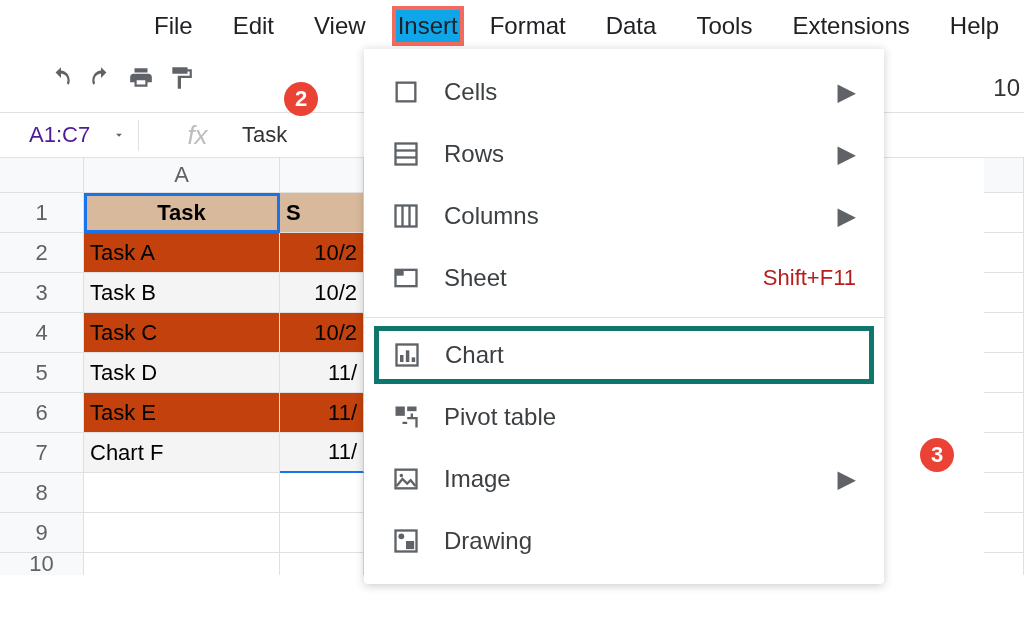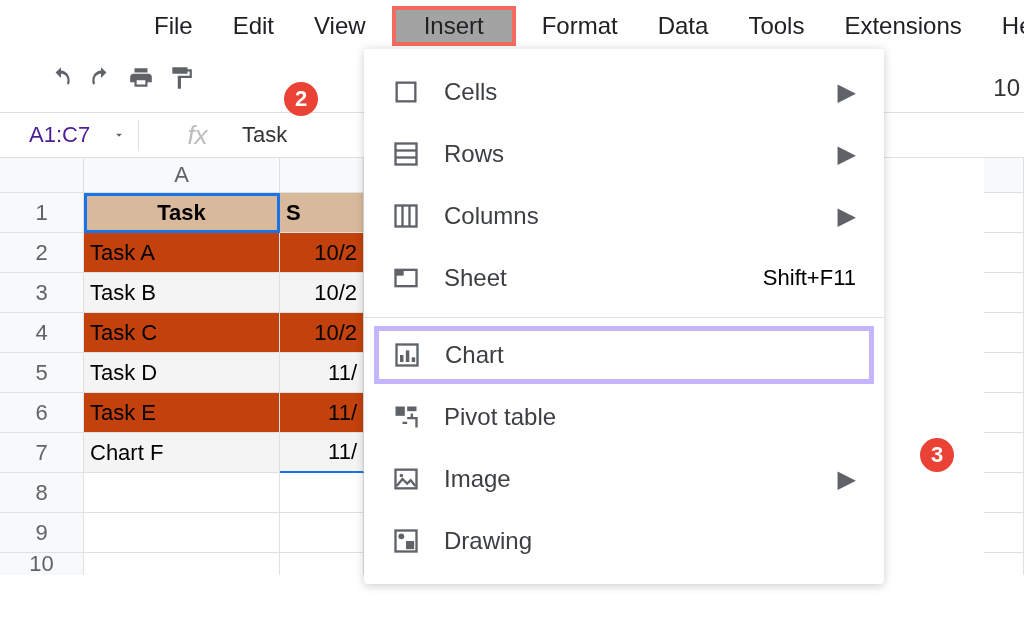--- a/index.html
+++ b/index.html
@@ -3,21 +3,21 @@
   <meta charset="utf-8">
   <style>
     * { box-sizing: border-box; margin: 0; padding: 0; font-family: Arial, sans-serif; }
     body { background: #fff; width: 1024px; height: 619px; overflow: hidden; }
 
     .menubar {
       display: flex; align-items: center; gap: 12px; padding: 4px 0 0 140px;
       font-size: 24px; color: #202124; height: 48px;
     }
     .menu-item { padding: 6px 14px; cursor: pointer; white-space: nowrap; }
-    .menu-item.active { background: #a3a3a3; border: 4px solid #f16c5e; padding: 2px 28px; }
+    .menu-item.active { background: #0ea5e9; border: 4px solid #f16c5e; padding: 2px 2px; }
 
     .toolbar {
       display: flex; align-items: center; gap: 14px; padding: 12px 0 16px 48px; height: 64px;
     }
     .tb-icon { width: 26px; height: 26px; color: #5f6368; }
     .badge {
       width: 34px; height: 34px; border-radius: 50%; background: #ea4335; color: #fff;
       display: flex; align-items: center; justify-content: center; font-size: 22px; font-weight: bold;
       position: absolute;
     }
@@ -53,23 +53,23 @@
       position: absolute; left: 364px; top: 48px; width: 520px; background: #fff;
       box-shadow: 0 2px 10px rgba(0,0,0,0.2); border-radius: 0 0 4px 4px; z-index: 10;
       padding: 12px 0; border-top: 1px solid #f0f0f0;
     }
     .dd-item {
       display: flex; align-items: center; height: 62px; padding: 0 28px;
       font-size: 24px; color: #3c4043; cursor: pointer;
     }
     .dd-icon { width: 28px; height: 28px; color: #5f6368; margin-right: 24px; flex-shrink:0;}
     .dd-arrow { margin-left: auto; color: #5f6368; }
-    .dd-shortcut { margin-left: auto; color: #000000; font-size: 22px; }
+    .dd-shortcut { margin-left: auto; color: #b91c1c; font-size: 22px; }
     .dd-sep { height: 1px; background: #e0e0e0; margin: 8px 0; }
-    .dd-highlight { border: 5px solid #c4b5fd; margin: 2px 10px; padding: 0 14px; height: 58px;}
+    .dd-highlight { border: 5px solid #0f766e; margin: 2px 10px; padding: 0 14px; height: 58px;}
 
     .right-val { position:absolute; right:0; top:74px; font-size:24px; color:#333; padding-right:4px;}
   </style>
 </head>
 <body>
 
 <div class="menubar">
   <div class="menu-item">File</div>
   <div class="menu-item">Edit</div>
   <div class="menu-item">View</div>

